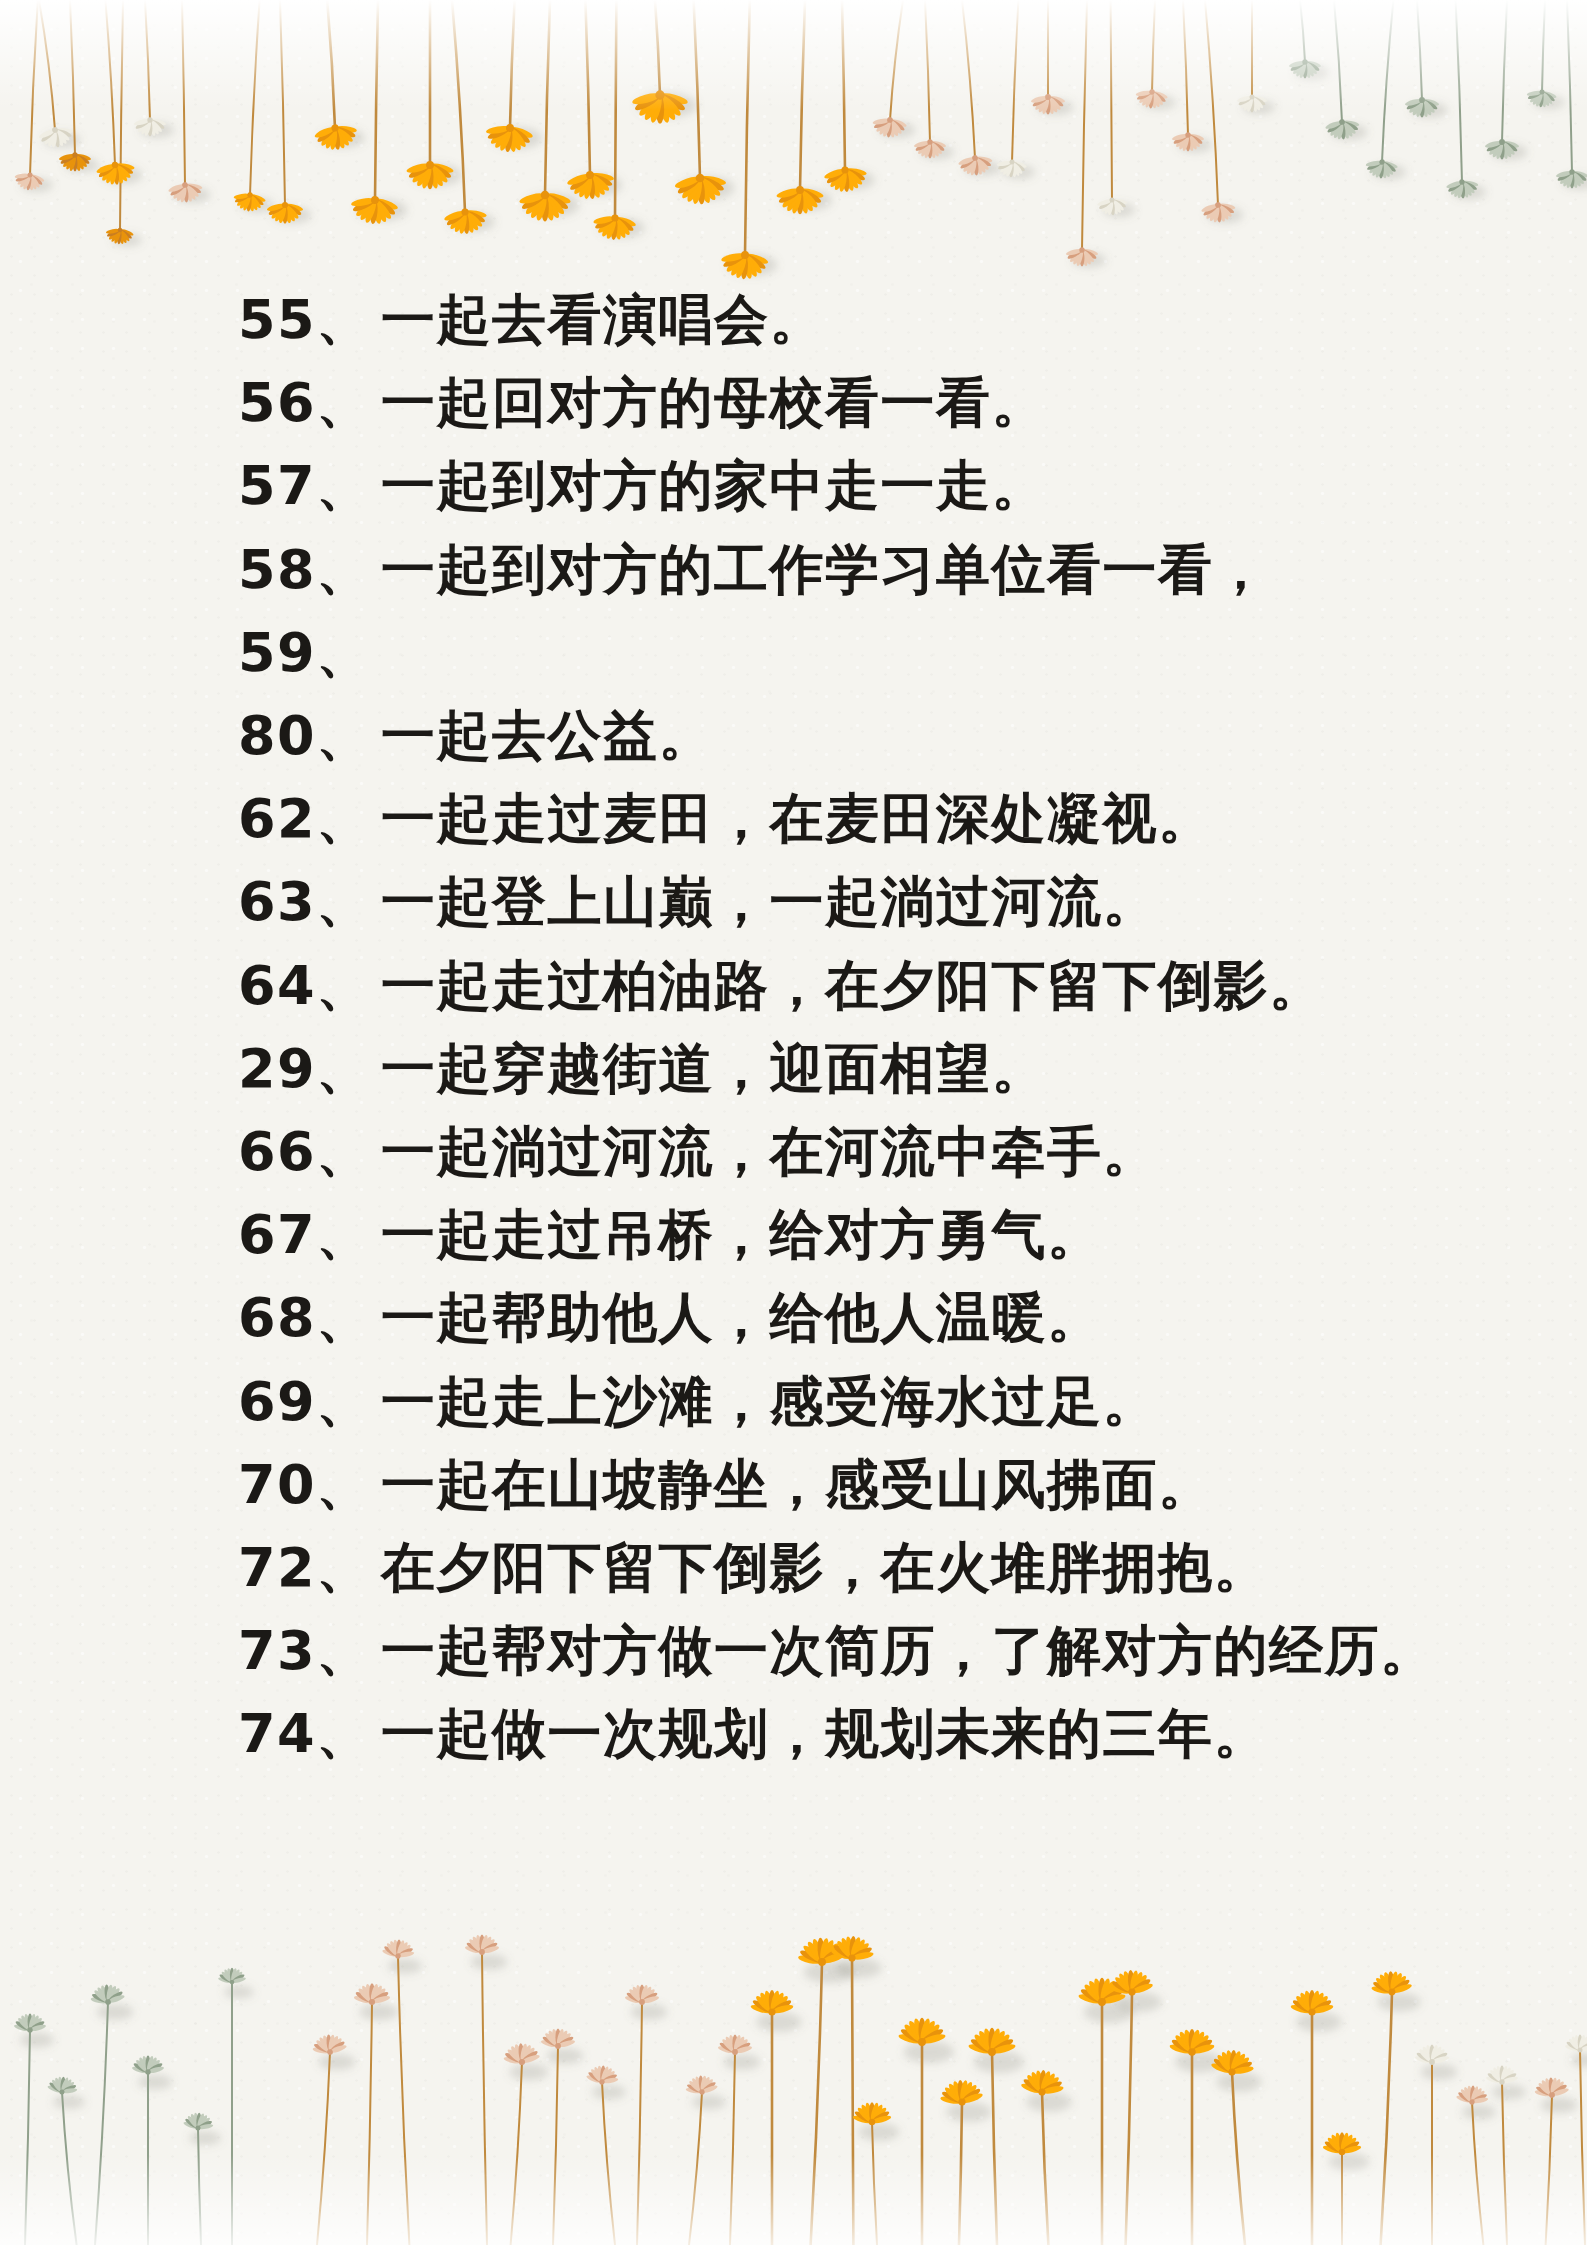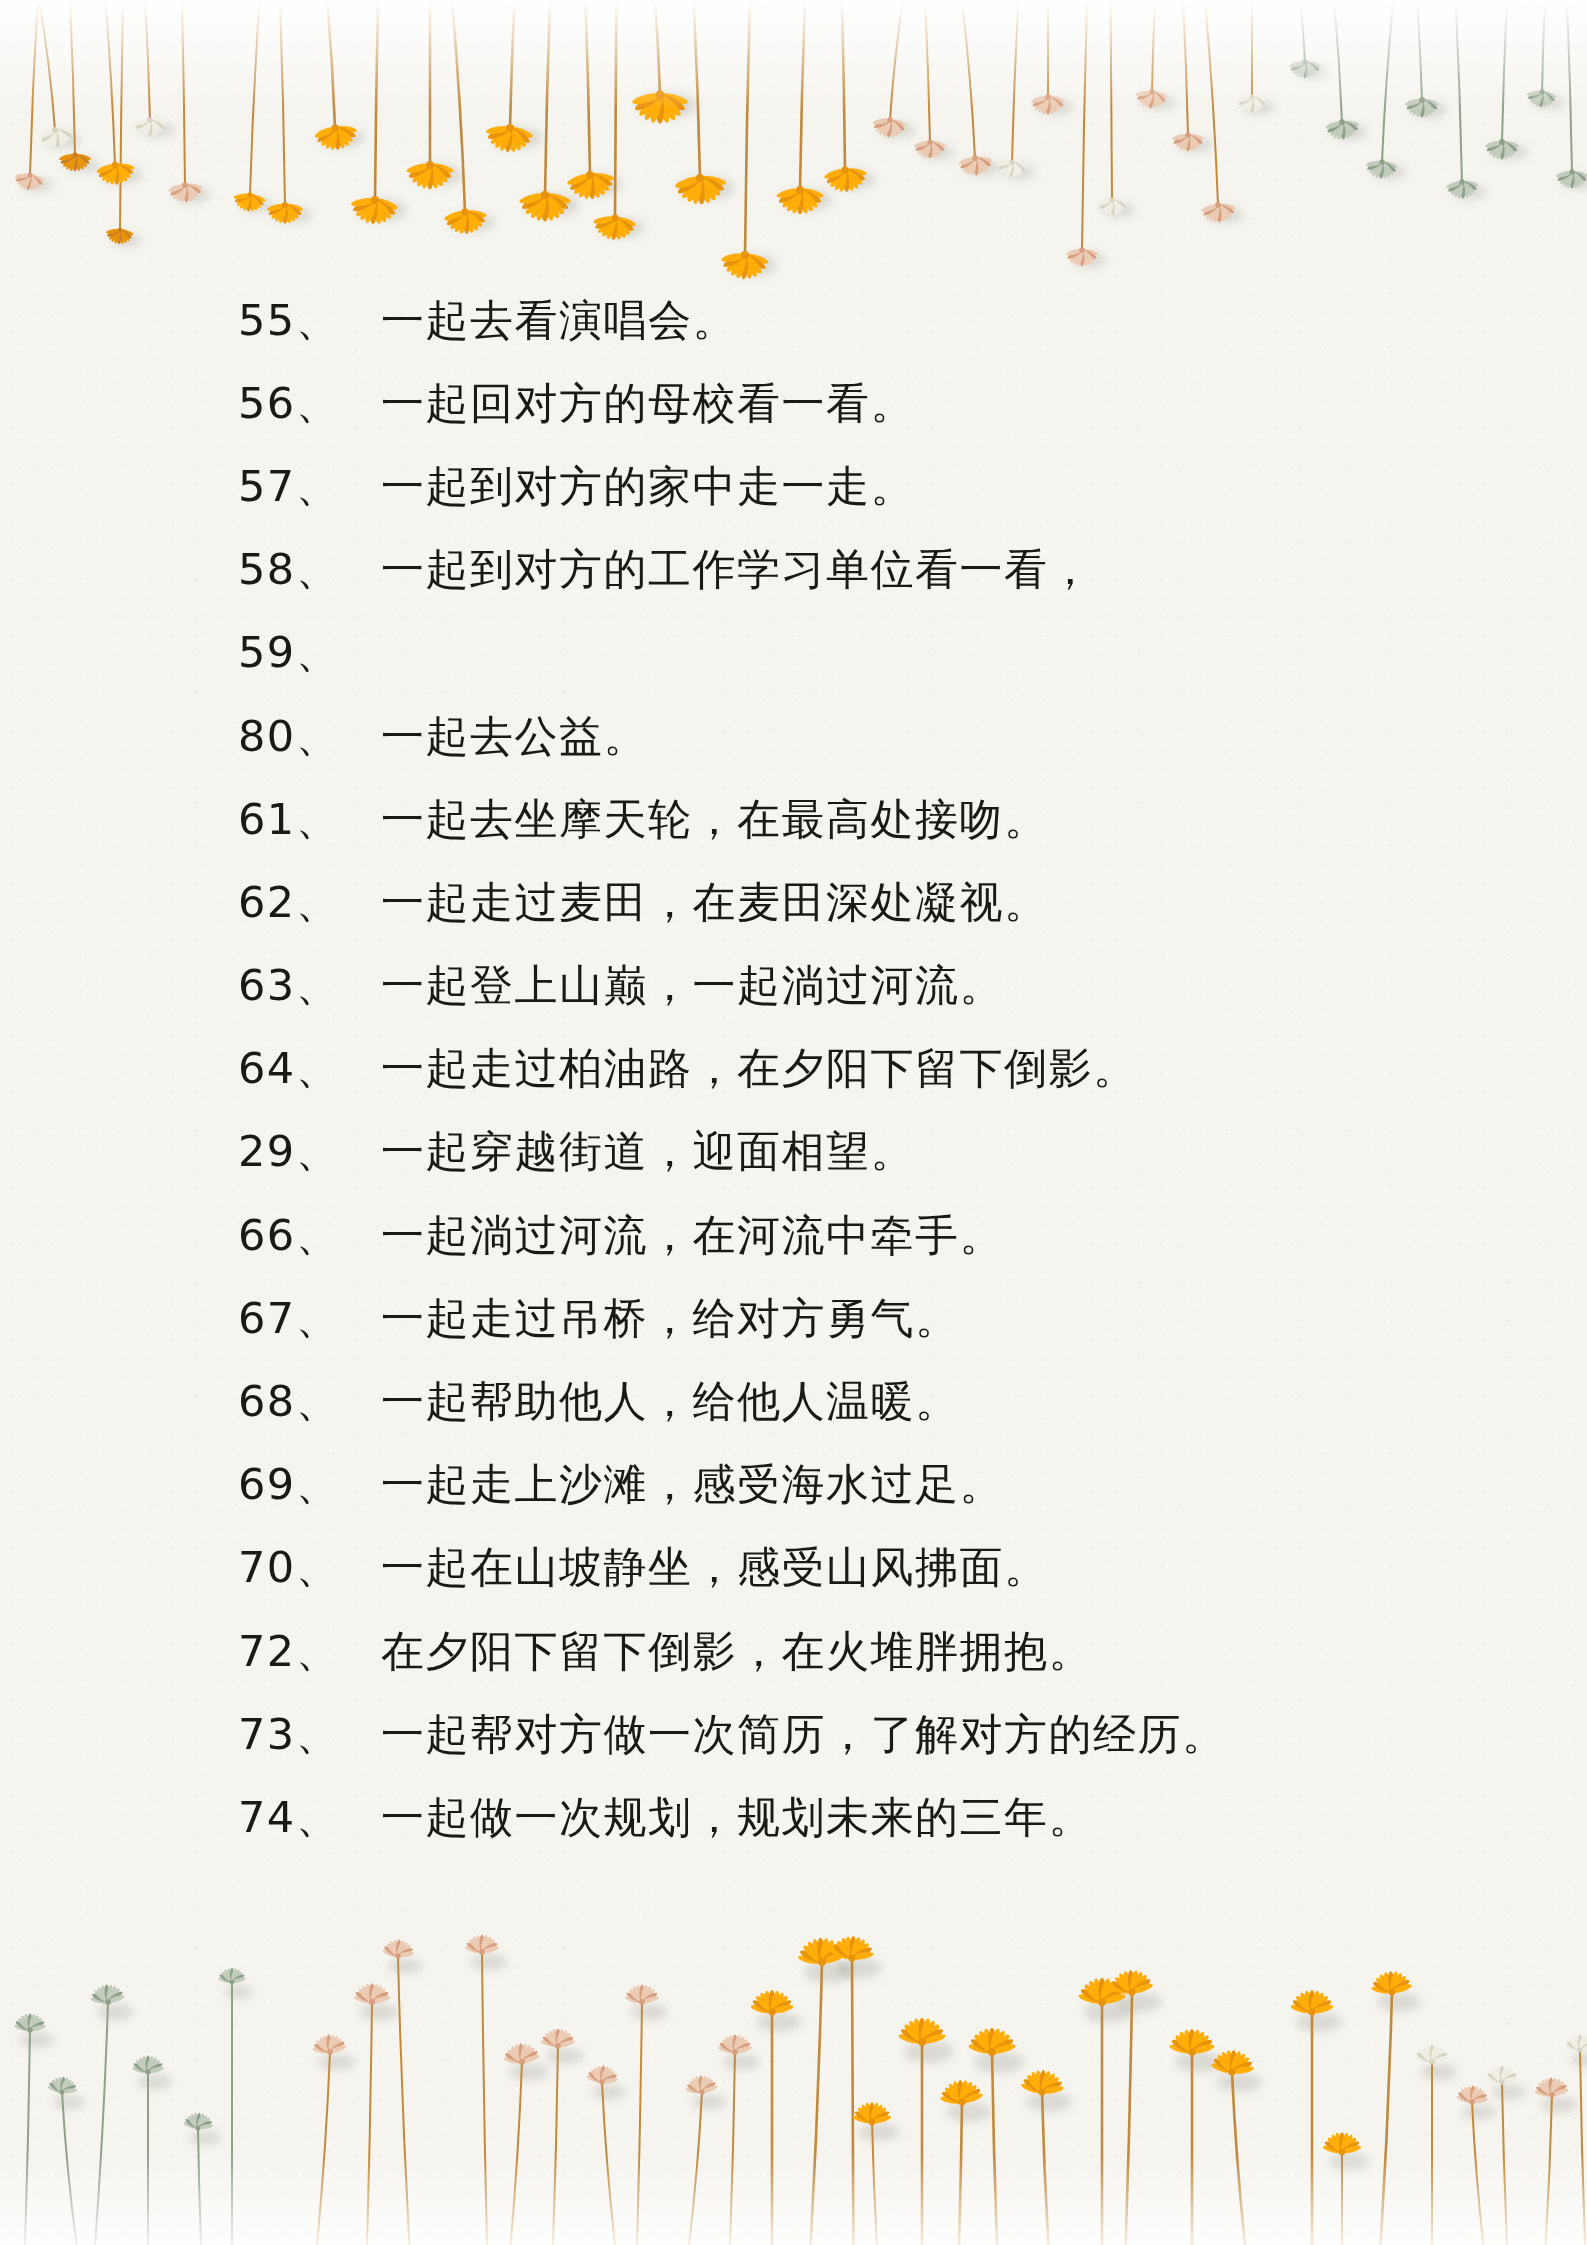--- a/index.html
+++ b/index.html
@@ -22,23 +22,24 @@
   .fade{position:absolute;left:0;width:100%;pointer-events:none;}
   .fade.top{top:0;height:110px;background:linear-gradient(#ffffff, rgba(255,255,255,0));}
   .fade.bottom{bottom:0;height:90px;background:linear-gradient(rgba(255,255,255,0), rgba(255,255,255,0.85));}
   .content{
     position:absolute;top:279px;left:238px;right:120px;
     color:var(--ink,#1b1916);
   }
   .line{
     display:flex;align-items:center;
     height:83.2px;
-    font-size:43px;
+    font-size:54px;
     letter-spacing:1.5px;
     white-space:nowrap;
+    font-weight:bold;
   }
   .num{
     display:inline-block;
     width:99px;
     flex:0 0 99px;
   }
   .txt{display:inline-block;margin-left:44px;}
 </style>
 </head>
 <body>
@@ -1330,24 +1331,20 @@
 
     <div class="line">
       <span class="num">59、</span>
     </div>
 
     <div class="line">
       <span class="num">80、</span>
       <span class="txt">一起去公益。</span>
     </div>
 
-    <div class="line">
-      <span class="num">61、</span>
-      <span class="txt">一起去坐摩天轮，在最高处接吻。</span>
-    </div>
 
     <div class="line">
       <span class="num">62、</span>
       <span class="txt">一起走过麦田，在麦田深处凝视。</span>
     </div>
 
     <div class="line">
       <span class="num">63、</span>
       <span class="txt">一起登上山巅，一起淌过河流。</span>
     </div>

